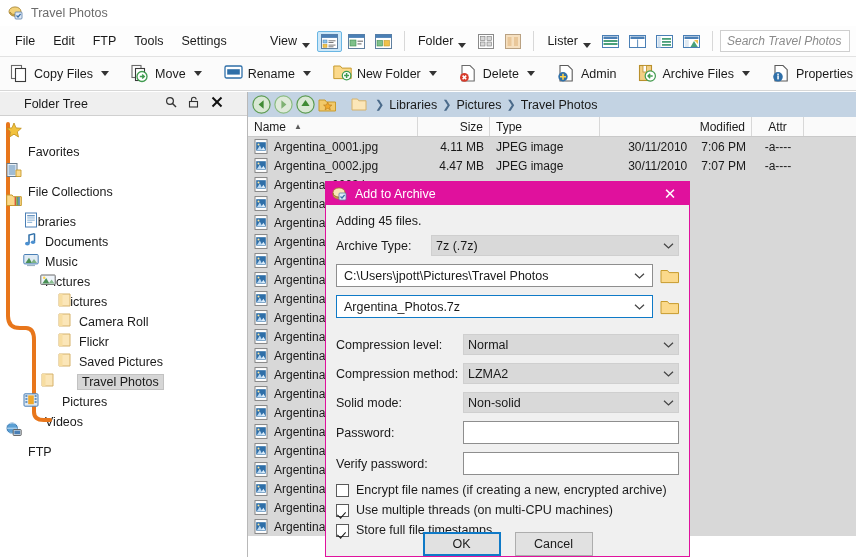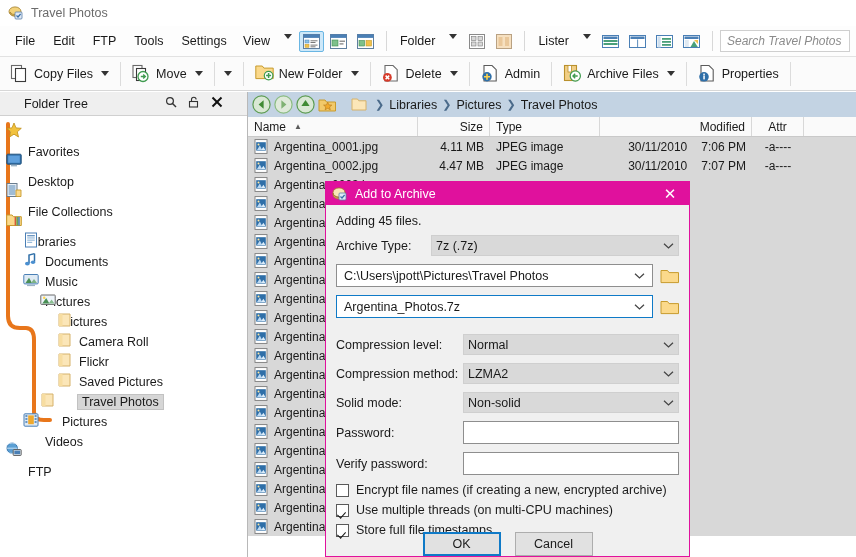--- a/index.html
+++ b/index.html
@@ -18,21 +18,21 @@
   }
   #titlebar .app-title { color:#6b6b6b; font-size:12.5px; margin-left:7px; }
 
   
   #menurow {
     height:31px; background:#fdfdfd; display:flex; align-items:center;
     border-bottom:1px solid #e2e2e2; padding:0 6px;
   }
   .menuitem { padding:3px 9px; font-size:12.5px; color:#1a1a1a; cursor:default; }
   .spacer { flex:1 1 auto; }
-  .drop-lbl { display:flex; align-items:flex-start; gap:14px; padding:3px 6px; font-size:12.5px; }
+  .drop-lbl { display:flex; align-items:flex-end; gap:5px; padding:3px 6px; font-size:12.5px; }
   .caret { width:0;height:0;border-left:4px solid transparent;border-right:4px solid transparent;border-top:5px solid #333; }
   .vsep { width:1px; height:20px; background:#d8d8d8; margin:0 7px; }
 
   .vbtn { width:25px;height:21px;border:1px solid transparent;border-radius:2px;
           display:flex;align-items:center;justify-content:center;margin:0 1px; }
   .vbtn.sel { background:#cde8f9; border-color:#6ab6e3; }
 
   
   #toolbar {
     height:34px; background:#fbfbfb; display:flex; align-items:center;
@@ -264,20 +264,27 @@
       <span class="ico" style="width: 19px; height: 19px; flex: 0 0 19px;"><svg width="19" height="19" viewBox="0 0 19 19">
           <rect x="1" y="1.5" width="9" height="12" fill="#fff" stroke="#6a6a6a" stroke-width="1.1"></rect>
           <rect x="4.5" y="4.5" width="9" height="12" fill="#fff" stroke="#3a3a3a" stroke-width="1.1"></rect>
           <circle cx="11" cy="12.5" r="5" fill="#fff" stroke="#3f9b4f" stroke-width="1.3"></circle>
           <path d="M8.8 12.5 h4 M11.2 10.6 L13.3 12.5 L11.2 14.4" stroke="#3f9b4f" stroke-width="1.4" fill="none"></path>
         </svg></span>
       <span>Move</span>
     </div>
     <span class="tcaret"></span>
     <div class="tsep"></div>
+    <div class="tbtn">
+      <span class="ico" style="width: 19px; height: 19px; flex: 0 0 19px;"><svg width="19" height="16" viewBox="0 0 19 16">
+          <rect x="1" y="2" width="17" height="12" rx="1.5" fill="#fff" stroke="#2f6fa8" stroke-width="1.3"></rect>
+          <rect x="3.2" y="5.2" width="12.6" height="5.4" fill="#2f6fa8"></rect>
+        </svg></span>
+      <span>Rename</span>
+    </div>
     <span class="tcaret"></span>
     <div class="tsep"></div>
     <div class="tbtn">
       <span class="ico" style="width: 19px; height: 19px; flex: 0 0 19px;"><svg width="19" height="17" viewBox="0 0 19 17">
           <path d="M0.8 2 h6.5 l1.6 2.1 h9.3 v10.5 h-17.4 z" fill="#fbd98b" stroke="#c79b2e" stroke-width="1"></path>
           <circle cx="13.6" cy="11.6" r="4.3" fill="#fff" stroke="#3f9b4f" stroke-width="1.2"></circle>
           <path d="M13.6 9.1 v5 M11.1 11.6 h5" stroke="#3f9b4f" stroke-width="1.5"></path>
         </svg></span>
       <span>New Folder</span>
     </div>
@@ -355,28 +362,20 @@
       <svg id="connector" width="248" height="440">
         <path d="M8 8 L8 200 Q8 212 20 212 L26 212 Q34 212 34 224 L34 296 Q34 304 44 304 L50 304" fill="none" stroke="#e8761b" stroke-width="4" stroke-linecap="round" stroke-linejoin="round"></path>
       </svg>
     <div class="trow" style="padding-left: 6px;">
           <span class="ico"><svg width="16" height="16" viewBox="0 0 16 16">
               <polygon points="8,1 10,5.9 15.3,6.3 11.3,9.8 12.5,15 8,12.2 3.5,15 4.7,9.8 0.7,6.3 6,5.9" fill="#f2c23e" stroke="#bf8e18" stroke-width="0.8"></polygon>
             </svg></span>
           <span class="tlabel">Favorites</span>
         </div>
         <div class="tgap"></div>
-        <div class="trow" style="padding-left: 6px;">
-          <span class="ico"><svg width="16" height="16" viewBox="0 0 16 16">
-              <rect x="0.8" y="2.2" width="14.4" height="10" rx="1" fill="#2f6fa8" stroke="#25557f" stroke-width="1"></rect>
-              <rect x="2.2" y="3.6" width="11.6" height="7.2" fill="#5fa0dd"></rect>
-              <rect x="5" y="12.8" width="6" height="1.6" fill="#9bb3c6"></rect>
-            </svg></span>
-          <span class="tlabel">Desktop</span>
-        </div>
         <div class="tgap"></div>
         <div class="trow" style="padding-left: 6px;">
           <span class="ico"><svg width="16" height="16" viewBox="0 0 16 16">
               <rect x="1" y="1.5" width="10" height="13" fill="#eaf0f6" stroke="#6a7d8e" stroke-width="1"></rect>
               <rect x="2.6" y="3" width="6.8" height="10" fill="#9fbcd6"></rect>
               <path d="M10 8 h5 v6.5 h-5 z" fill="#fbd98b" stroke="#c79b2e" stroke-width="0.9"></path>
             </svg></span>
           <span class="tlabel">File Collections</span>
         </div>
         <div class="tgap"></div>

